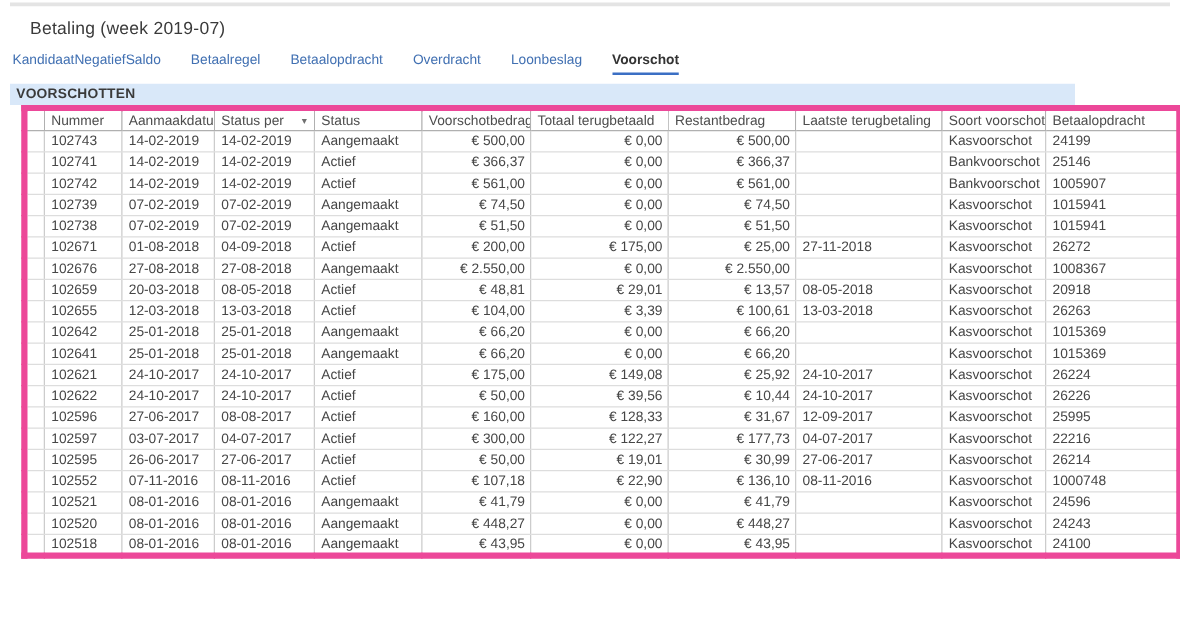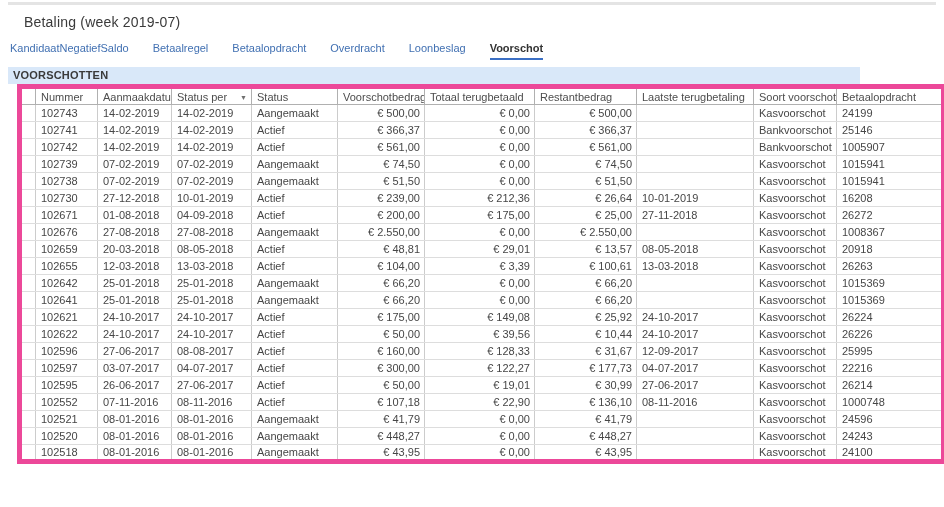--- a/index.html
+++ b/index.html
@@ -172,33 +172,20 @@
         <td>Aangemaakt</td>
         <td class="num">€ 51,50</td>
         <td class="num">€ 0,00</td>
         <td class="num">€ 51,50</td>
         <td></td>
         <td>Kasvoorschot</td>
         <td>1015941</td>
       </tr>
       <tr>
         <td class="sel"></td>
-        <td>102730</td>
-        <td>27-12-2018</td>
-        <td>10-01-2019</td>
-        <td>Actief</td>
-        <td class="num">€ 239,00</td>
-        <td class="num">€ 212,36</td>
-        <td class="num">€ 26,64</td>
-        <td>10-01-2019</td>
-        <td>Kasvoorschot</td>
-        <td>16208</td>
-      </tr>
-      <tr>
-        <td class="sel"></td>
         <td>102671</td>
         <td>01-08-2018</td>
         <td>04-09-2018</td>
         <td>Actief</td>
         <td class="num">€ 200,00</td>
         <td class="num">€ 175,00</td>
         <td class="num">€ 25,00</td>
         <td>27-11-2018</td>
         <td>Kasvoorschot</td>
         <td>26272</td>

